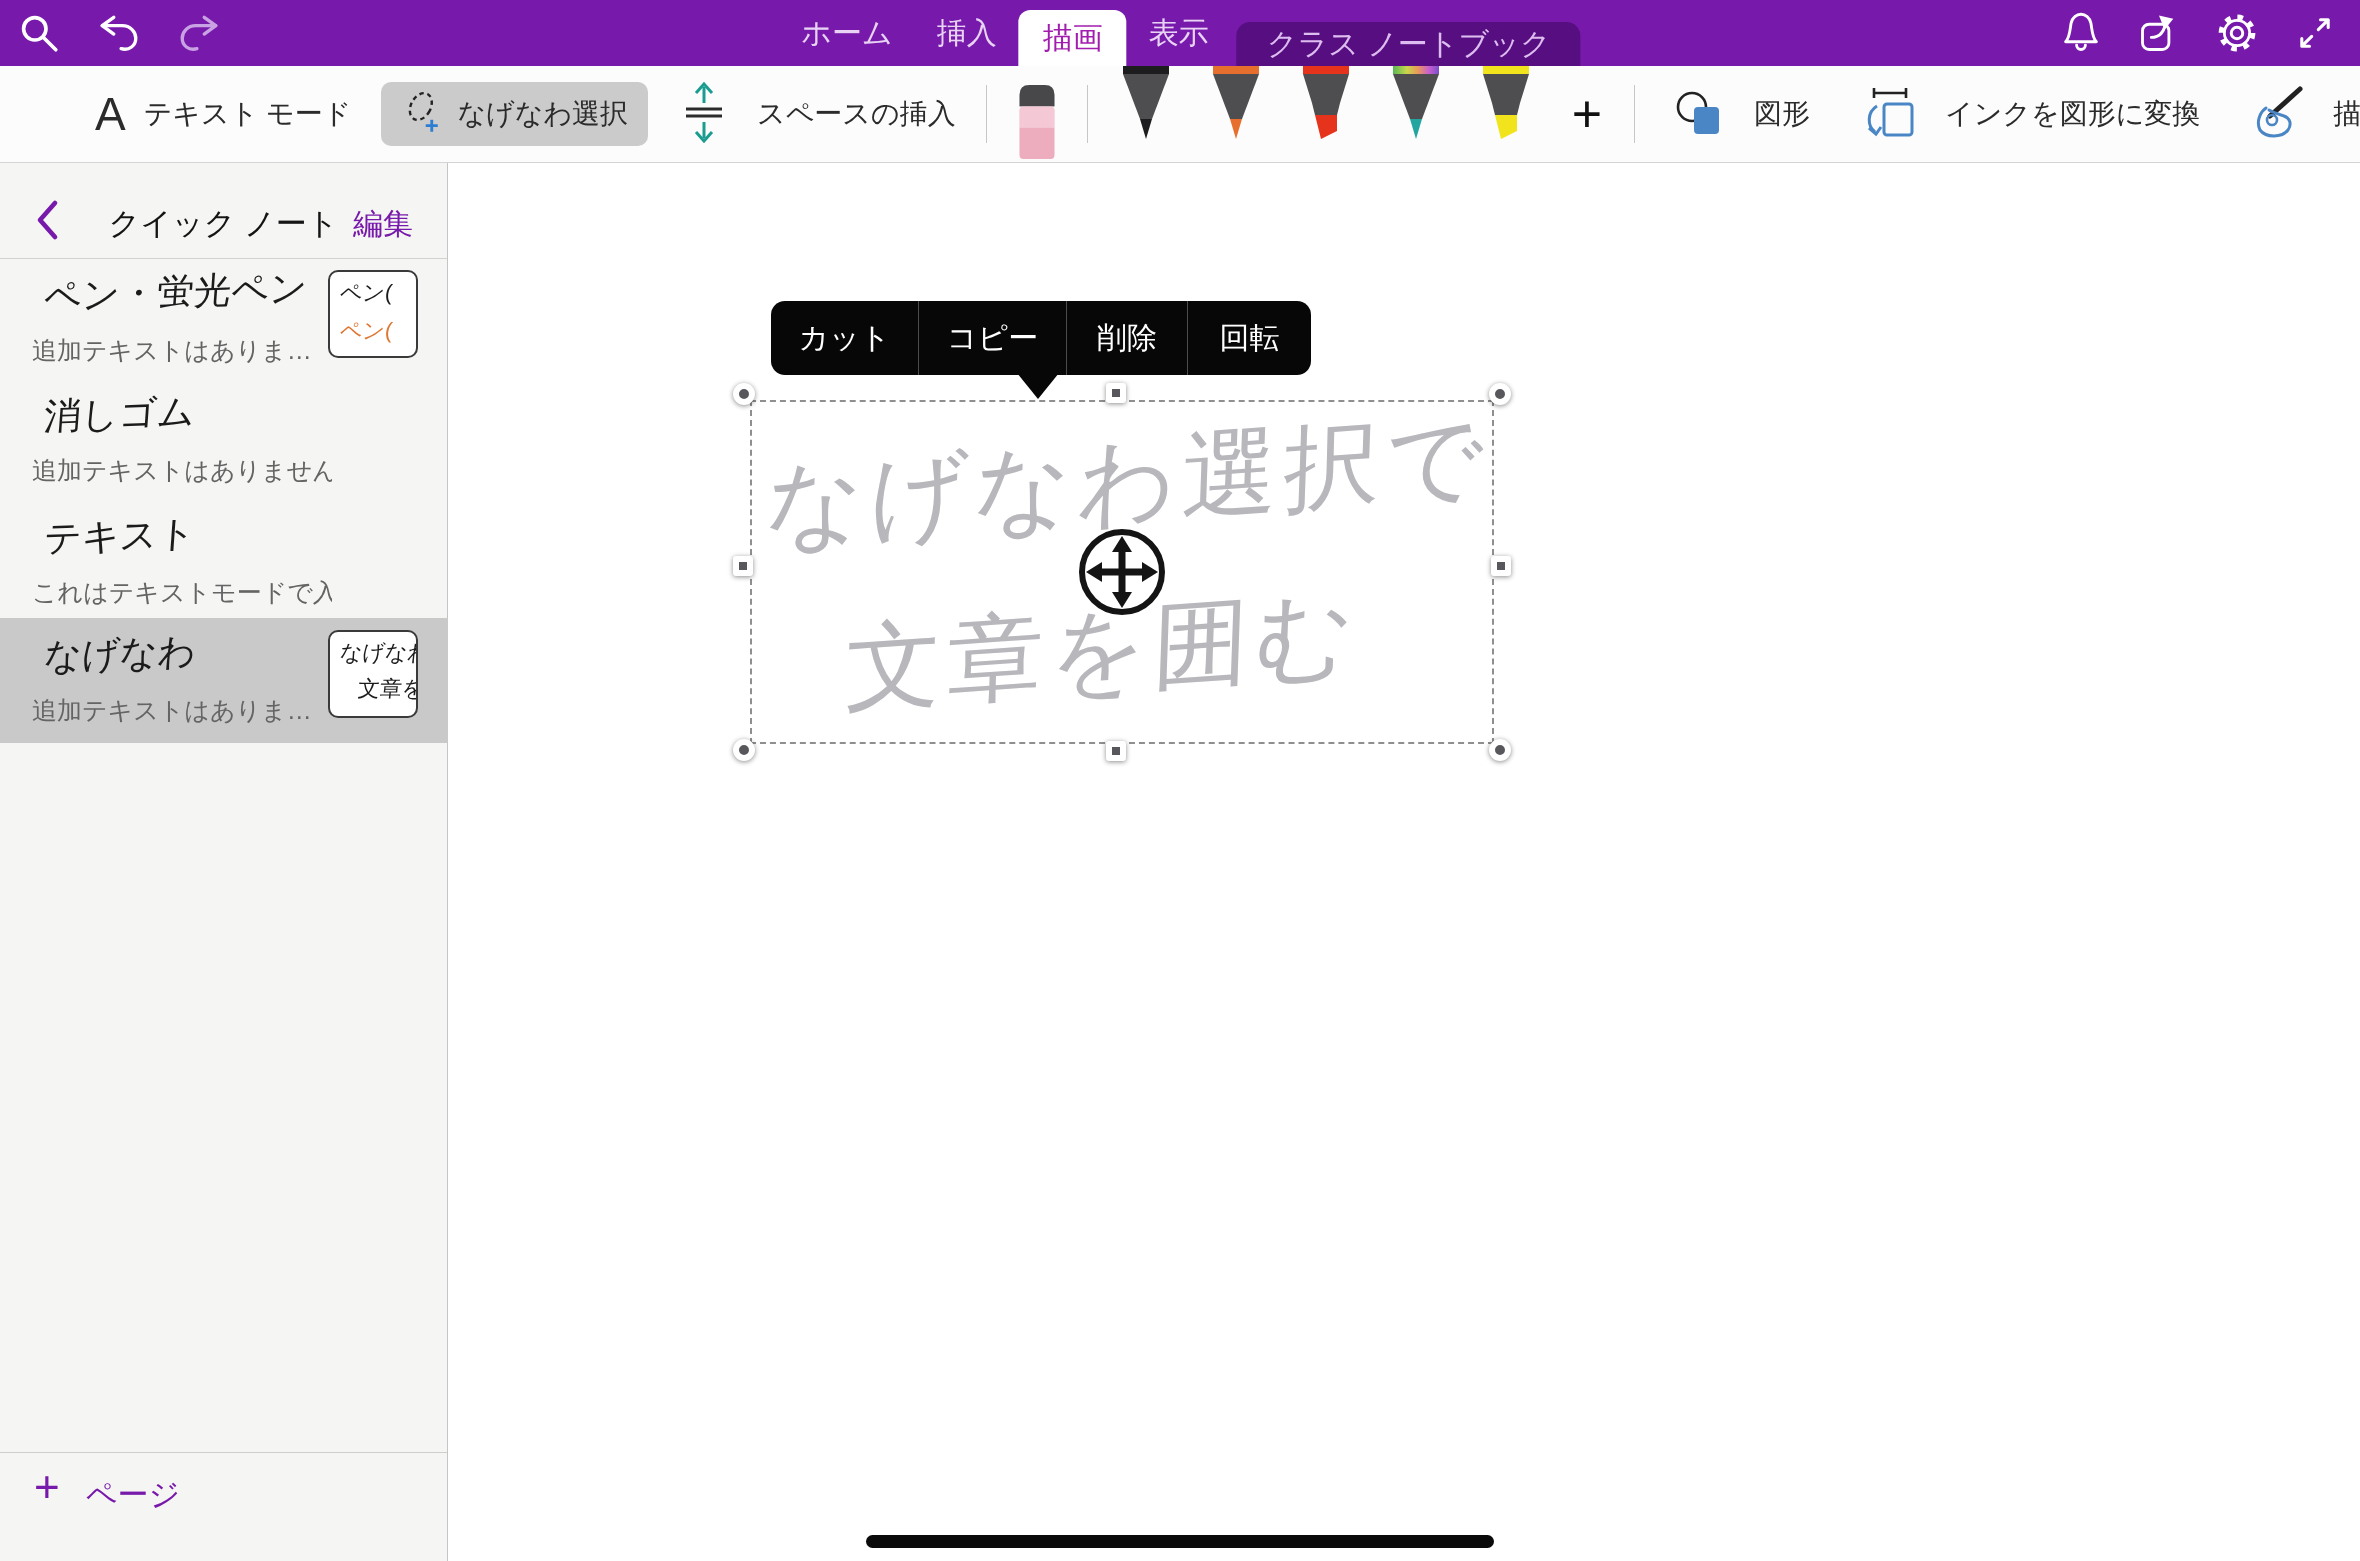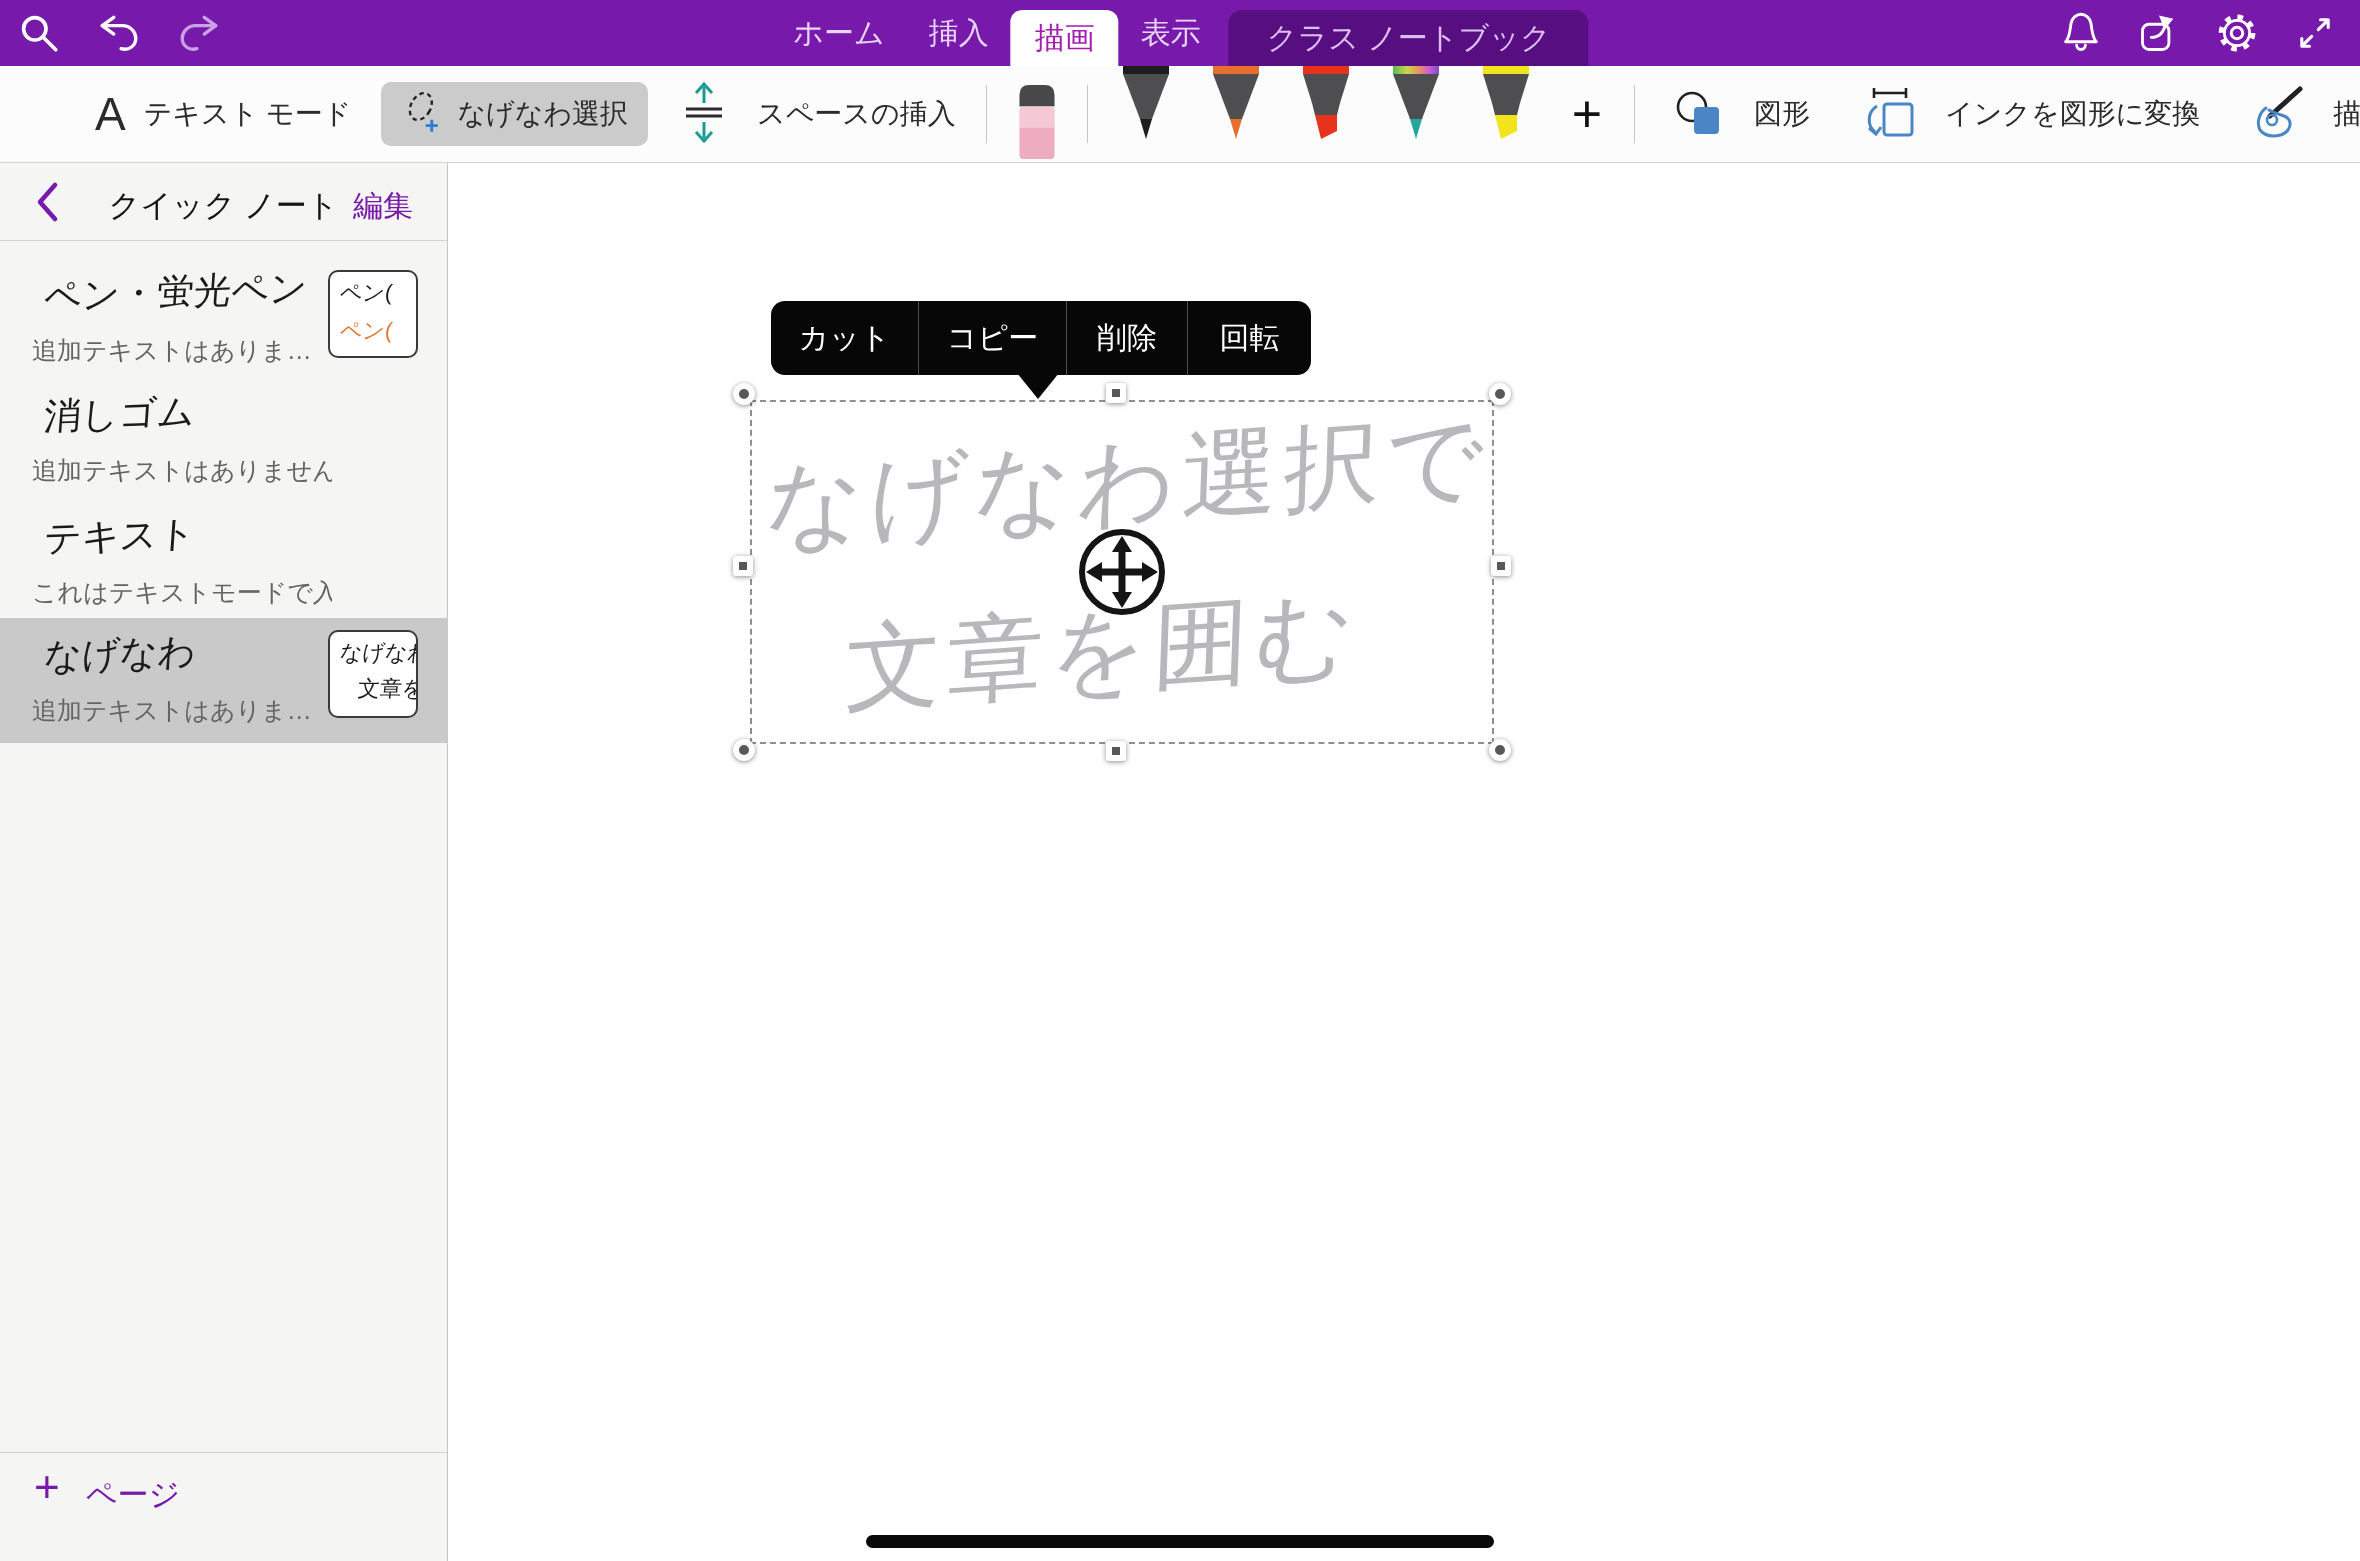--- a/index.html
+++ b/index.html
@@ -8,37 +8,37 @@
   .screen { position:relative; width:2360px; height:1561px; overflow:hidden; background:#fff; }
 
   
   .topbar { position:absolute; left:0; top:0; width:2360px; height:66px; background:#7719aa; display:flex; align-items:center; justify-content:space-between; }
   .topbar-left { display:flex; align-items:center; gap:34px; margin-left:16px; }
   .topbar-right { display:flex; align-items:center; gap:32px; margin-right:22px; }
   .icon-btn { width:46px; height:46px; display:flex; align-items:center; justify-content:center; }
   .tabs { position:absolute; left:50%; top:0; transform:translateX(-50%); height:66px; display:flex; align-items:flex-end; }
   .tab { color:#e8d3f5; font-size:30px; height:66px; display:flex; align-items:center; padding:0 22px; white-space:nowrap; }
   .tab.active { background:#ffffff; color:#a21caf; font-weight:400; height:56px; margin-top:10px; border-radius:12px 12px 0 0; padding:0 24px; }
-  .tab.dark { background:#560e81; color:#ddbcf0; height:56px; border-radius:14px 14px 0 0; padding:0 38px; margin-left:6px; }
+  .tab.dark { background:#560e81; color:#ddbcf0; height:44px; border-radius:14px 14px 0 0; padding:0 30px; margin-left:6px; }
 
   
   .ribbon { position:absolute; left:0; top:66px; width:2360px; height:97px; background:#fcfcfc; border-bottom:1px solid #d4d4d4; display:flex; align-items:center; overflow:hidden; }
   .rib-label { font-size:28px; color:#2b2b2b; white-space:nowrap; }
   .a-icon { font-size:46px; color:#2b2b2b; margin-left:95px; font-weight:400; }
   .lasso-btn { display:flex; align-items:center; gap:12px; background:#cbcbcb; border-radius:10px; height:64px; padding:16px 20px; margin-left:30px; }
   .group { display:flex; align-items:center; gap:27px; }
   .rib-div { width:1px; height:58px; background:#c7c7c7; flex:none; }
   .pen-group { display:flex; gap:30px; margin-left:28px; height:84px; }
   .pen { width:60px; height:84px; margin-top:-13px; flex:none; }
   .eraser-svg { width:52px; height:74px; margin-top:16px; flex:none; }
   .plus-btn { font-size:52px; font-weight:300; color:#111; margin-left:36px; line-height:52px; }
 
   
   .sidebar { position:absolute; left:0; top:163px; width:448px; height:1398px; background:#f5f5f3; border-right:1px solid #c5c5c5; }
-  .sb-header { position:absolute; top:0; left:0; right:0; height:78px; border-bottom:1px solid #d2d2d2; }
+  .sb-header { position:absolute; top:18px; left:0; right:0; height:78px; border-bottom:1px solid #d2d2d2; }
   .sb-back { position:absolute; left:34px; top:17px; }
   .sb-title { position:absolute; left:0; right:0; top:22px; text-align:center; font-size:31px; color:#141414; }
   .sb-edit { position:absolute; right:34px; top:23px; font-size:30px; color:#7719aa; }
   .page-item { position:absolute; left:0; width:448px; }
   .page-item.selected { background:#c9c9c9; }
   .hand { transform:skewX(-6deg) rotate(-2deg); transform-origin:left center; }
   .pg-title { margin:14px 0 0 44px; font-size:37px; color:#1b1b1b; white-space:nowrap; }
   .pg-sub { margin:12px 0 0 32px; font-size:25px; color:#646464; white-space:nowrap; overflow:hidden; max-width:300px; }
   .pg-thumb { position:absolute; right:30px; top:12px; width:90px; height:88px; background:#fff; border:2px solid #3a3a3a; border-radius:10px; overflow:hidden; padding:6px 0 0 10px; }
   .thumb-line { font-size:22px; color:#1b1b1b; white-space:nowrap; transform:skewX(-6deg); }

